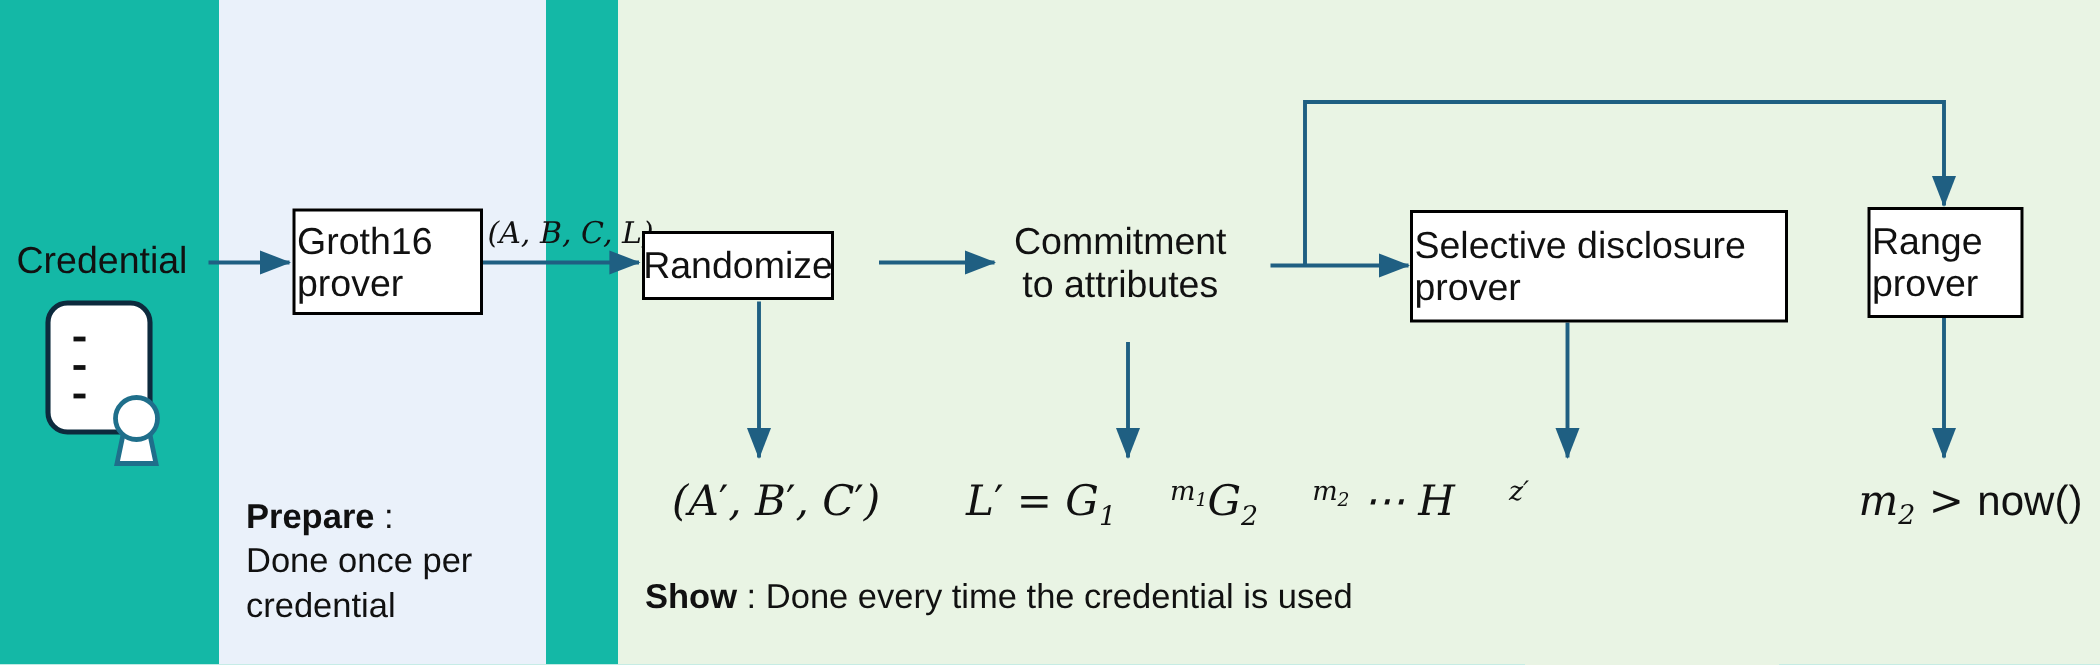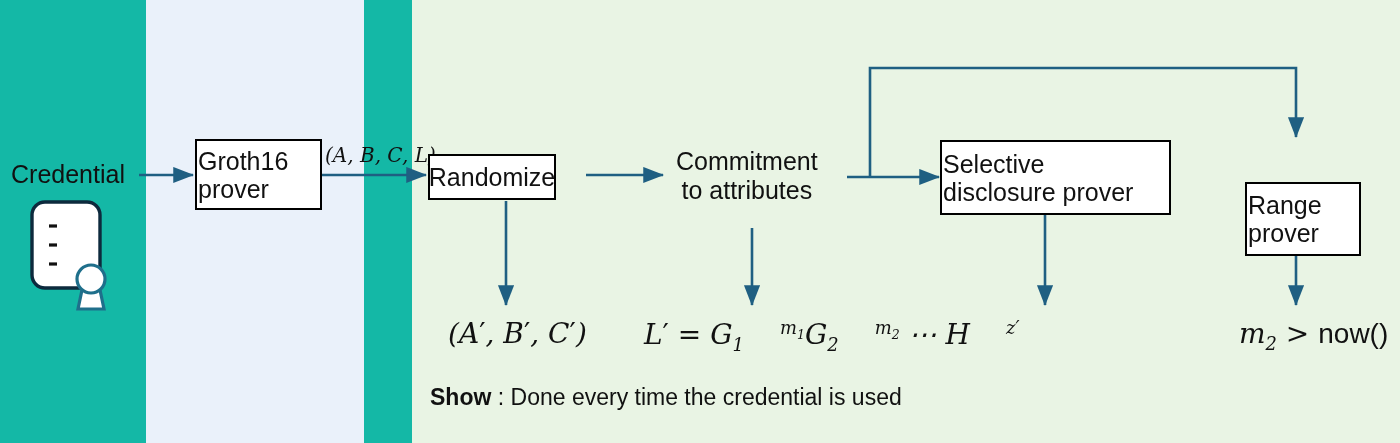--- a/index.html
+++ b/index.html
@@ -172,31 +172,36 @@
   <div class="box" style="left:195px; top:139px; width:127px; height:71px;">Groth16
 prover</div>
 
   <div class="edge-label" style="left:325px; top:143px;">(A, B, C, L)</div>
 
   <div class="box center" style="left:428px; top:154px; width:128px; height:46px;">Randomize</div>
 
   <div class="plain-text" style="left:676px; top:147px;text-align:center;">Commitment
 to attributes</div>
 
-  <div class="box" style="left:940px; top:140px; width:231px; height:75px;">Selective
+  <div class="box" style="left:940px; top:140px; width:252px; height:75px;">Selective
 disclosure prover</div>
 
-  <div class="box" style="left:1245px; top:138px; width:116px; height:74px;margin-top:44px;">Range
+  <div class="box" style="left:1245px; top:138px; width:104px; height:74px;">Range
 prover</div>
 
   <div class="math" style="left:448px; top:317px;">(<i>A</i><span class="up">′</span>, <i>B</i><span class="up">′</span>, <i>C</i><span class="up">′</span>)</div>
 
   <div class="math" style="left:644px; top:317px;"><i>L</i><span class="up">′</span> = <i>G</i><span class="sub">1</span><span class="sup"><i>m</i><span style="font-size:0.7em;vertical-align:sub;">1</span></span><i>G</i><span class="sub">2</span><span class="sup"><i>m</i><span style="font-size:0.7em;vertical-align:sub;">2</span></span> ⋯ <i>H</i><span class="sup"><i>z</i>′</span></div>
 
 
   <div class="math" style="left:1239px; top:317px;"><i>m</i><span class="sub">2</span> &gt; <span class="sans">now()</span></div>
 
+  <div class="caption" style="left:164px; top:330px; width:200px;">
+    <b>Prepare</b><span> : </span><br>
+    <span>Done once per</span><br>
+    <span>credential</span>
+  </div>
 
   <div class="caption" style="left:430px; top:383px;text-align:center;">
     <b>Show</b><span> : </span><span>Done every time the credential is used</span>
   </div>
 
 </div>
 
 </body></html>

